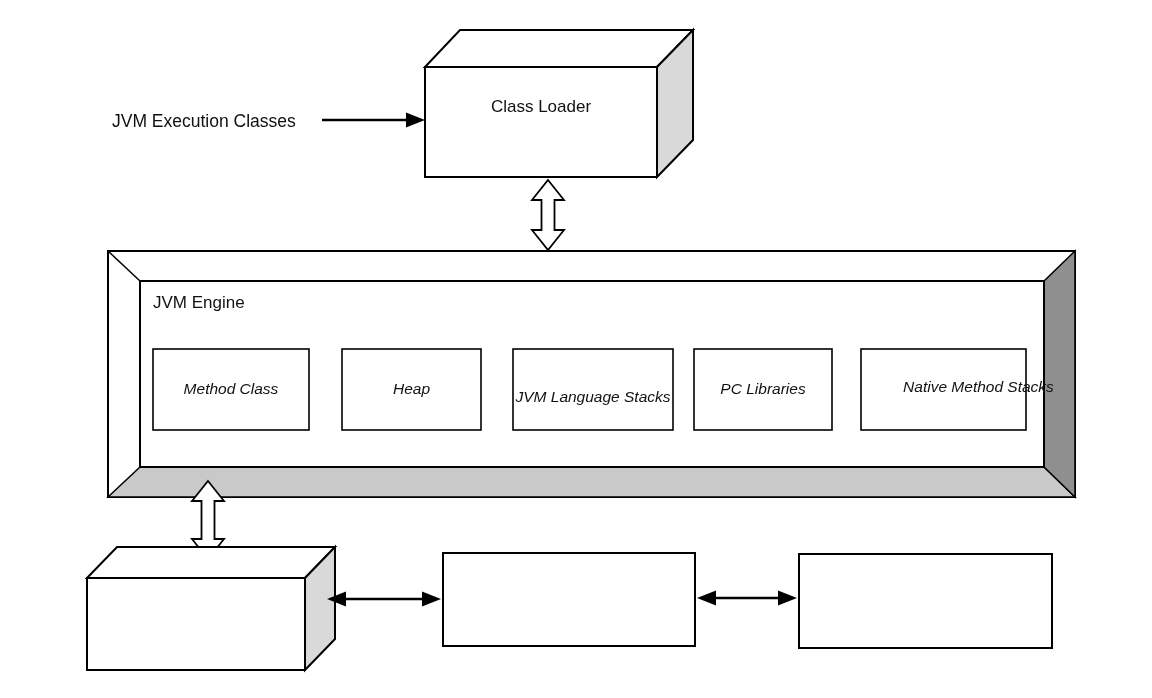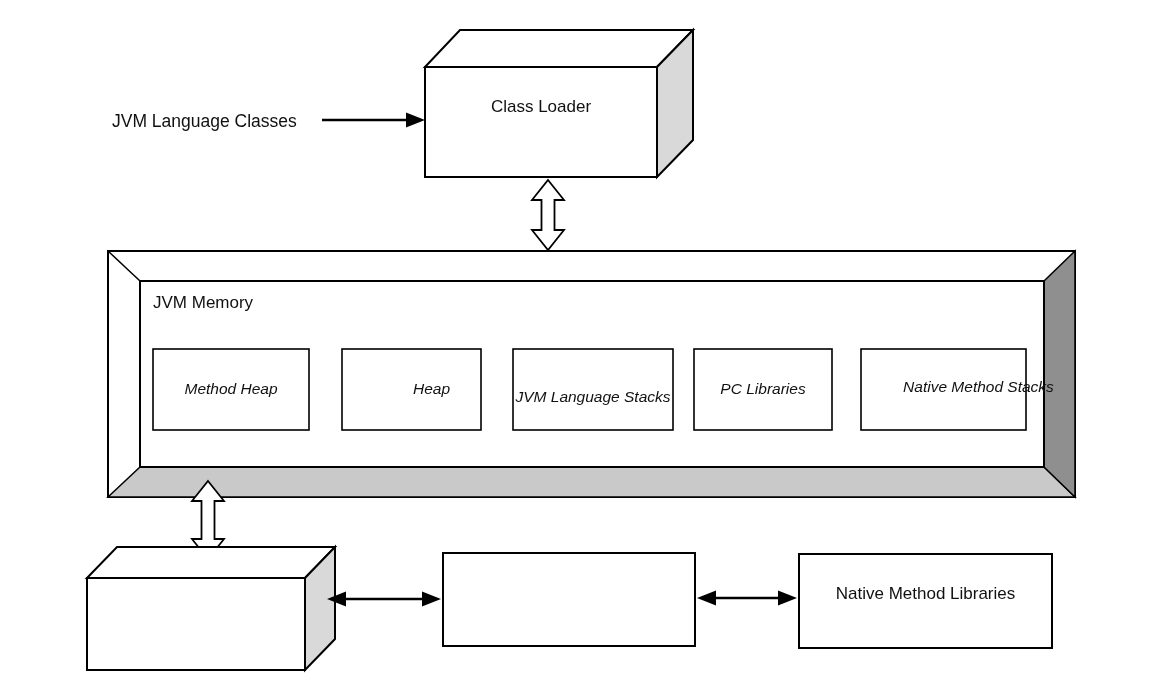--- a/index.html
+++ b/index.html
@@ -23,21 +23,21 @@
     line-height: 1.6;
     white-space: normal;
   }
   .bold  { font-weight: normal; font-size: 17px; }
   .ital  { font-style: italic; font-size: 15.5px; }
   .plain { font-size: 17.5px; justify-content: flex-start; text-align: left; white-space: nowrap; }
   #lbl-input          { left: 112px; top: 108px; width: 210px; height: 26px; }
   #lbl-class-loader   { left: 425px; top:  67px; width: 232px; height: 80px; }
   #lbl-jvm-memory     { left: 153px; top: 291px; width: 200px; height: 24px; justify-content: flex-start; text-align: left; }
   #lbl-method-area    { left: 153px; top: 349px; width: 156px; height: 81px; }
-  #lbl-heap           { left: 342px; top: 349px; width: 139px; height: 81px; padding-left: 20px; }
+  #lbl-heap           { left: 342px; top: 349px; width: 139px; height: 81px; }
   #lbl-jls            { left: 513px; top: 349px; width: 160px; height: 97px; }
   #lbl-pc             { left: 694px; top: 349px; width: 138px; height: 81px; }
   #lbl-nms            { left: 881px; top: 349px; width: 165px; height: 77px; padding-left: 15px; }
   #lbl-ee             { left:  87px; top: 578px; width: 218px; height: 72px; }
   #lbl-nmi            { left: 443px; top: 553px; width: 252px; height: 78px; }
   #lbl-nml            { left: 799px; top: 554px; width: 253px; height: 80px; }
 </style>
 </head>
 <body>
 
@@ -90,33 +90,32 @@
 
     <g>
       <line x1="708" y1="598" x2="786" y2="598" stroke="#000" stroke-width="2.5"></line>
       <polygon points="697,598 716,590.5 716,605.5" fill="#000"></polygon>
       <polygon points="797,598 778,590.5 778,605.5" fill="#000"></polygon>
     </g>
 
     <rect x="799" y="554" width="253" height="94" fill="#ffffff" stroke="#000" stroke-width="2"></rect>
   </svg>
 
-  <div class="lbl plain" id="lbl-input">JVM Language Classes</div>
+  <div class="lbl plain" id="lbl-input">JVM Execution Classes</div>
 
   <div class="lbl bold" id="lbl-class-loader">Class Loader</div>
 
-  <div class="lbl bold" id="lbl-jvm-memory">JVM Memory</div>
+  <div class="lbl bold" id="lbl-jvm-memory">JVM Engine</div>
 
-  <div class="lbl ital" id="lbl-method-area">Method Heap</div>
+  <div class="lbl ital" id="lbl-method-area">Method Class</div>
 
   <div class="lbl ital" id="lbl-heap">Heap</div>
 
   <div class="lbl ital" id="lbl-jls">JVM Language Stacks</div>
 
   <div class="lbl ital" id="lbl-pc">PC Libraries</div>
 
   <div class="lbl ital" id="lbl-nms">Native Method Stacks</div>
 
 
 
-  <div class="lbl bold" id="lbl-nml">Native Method Libraries</div>
 
 </div>
 
 </body></html>

